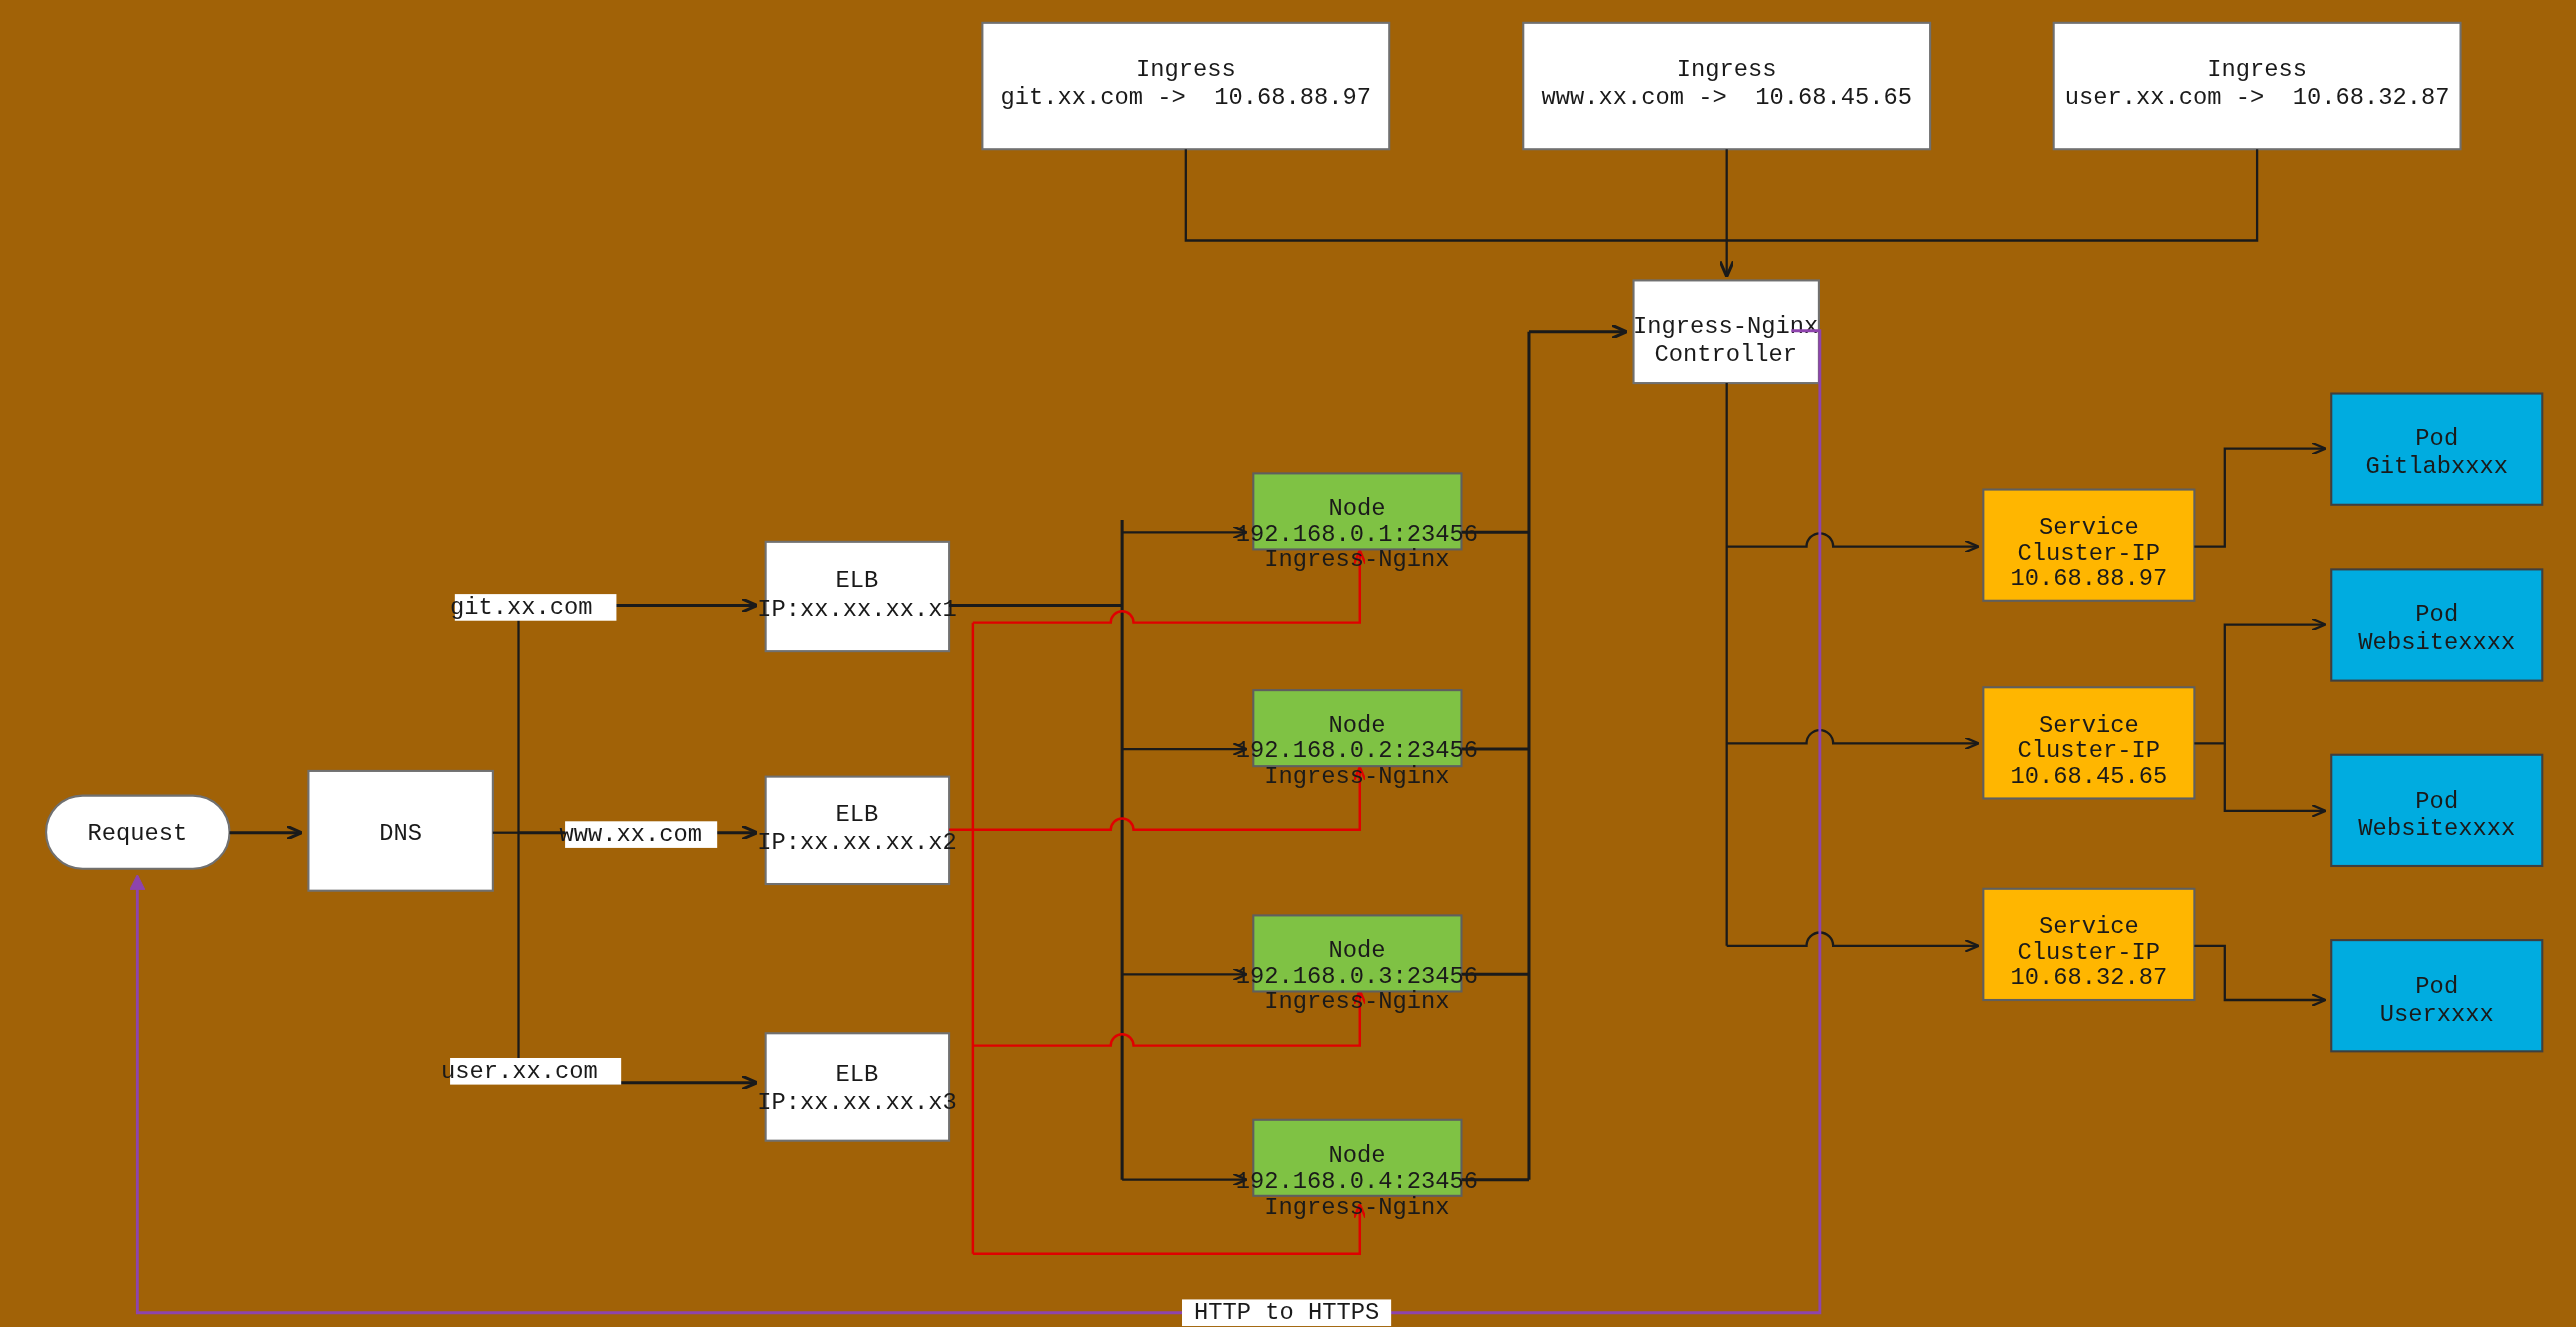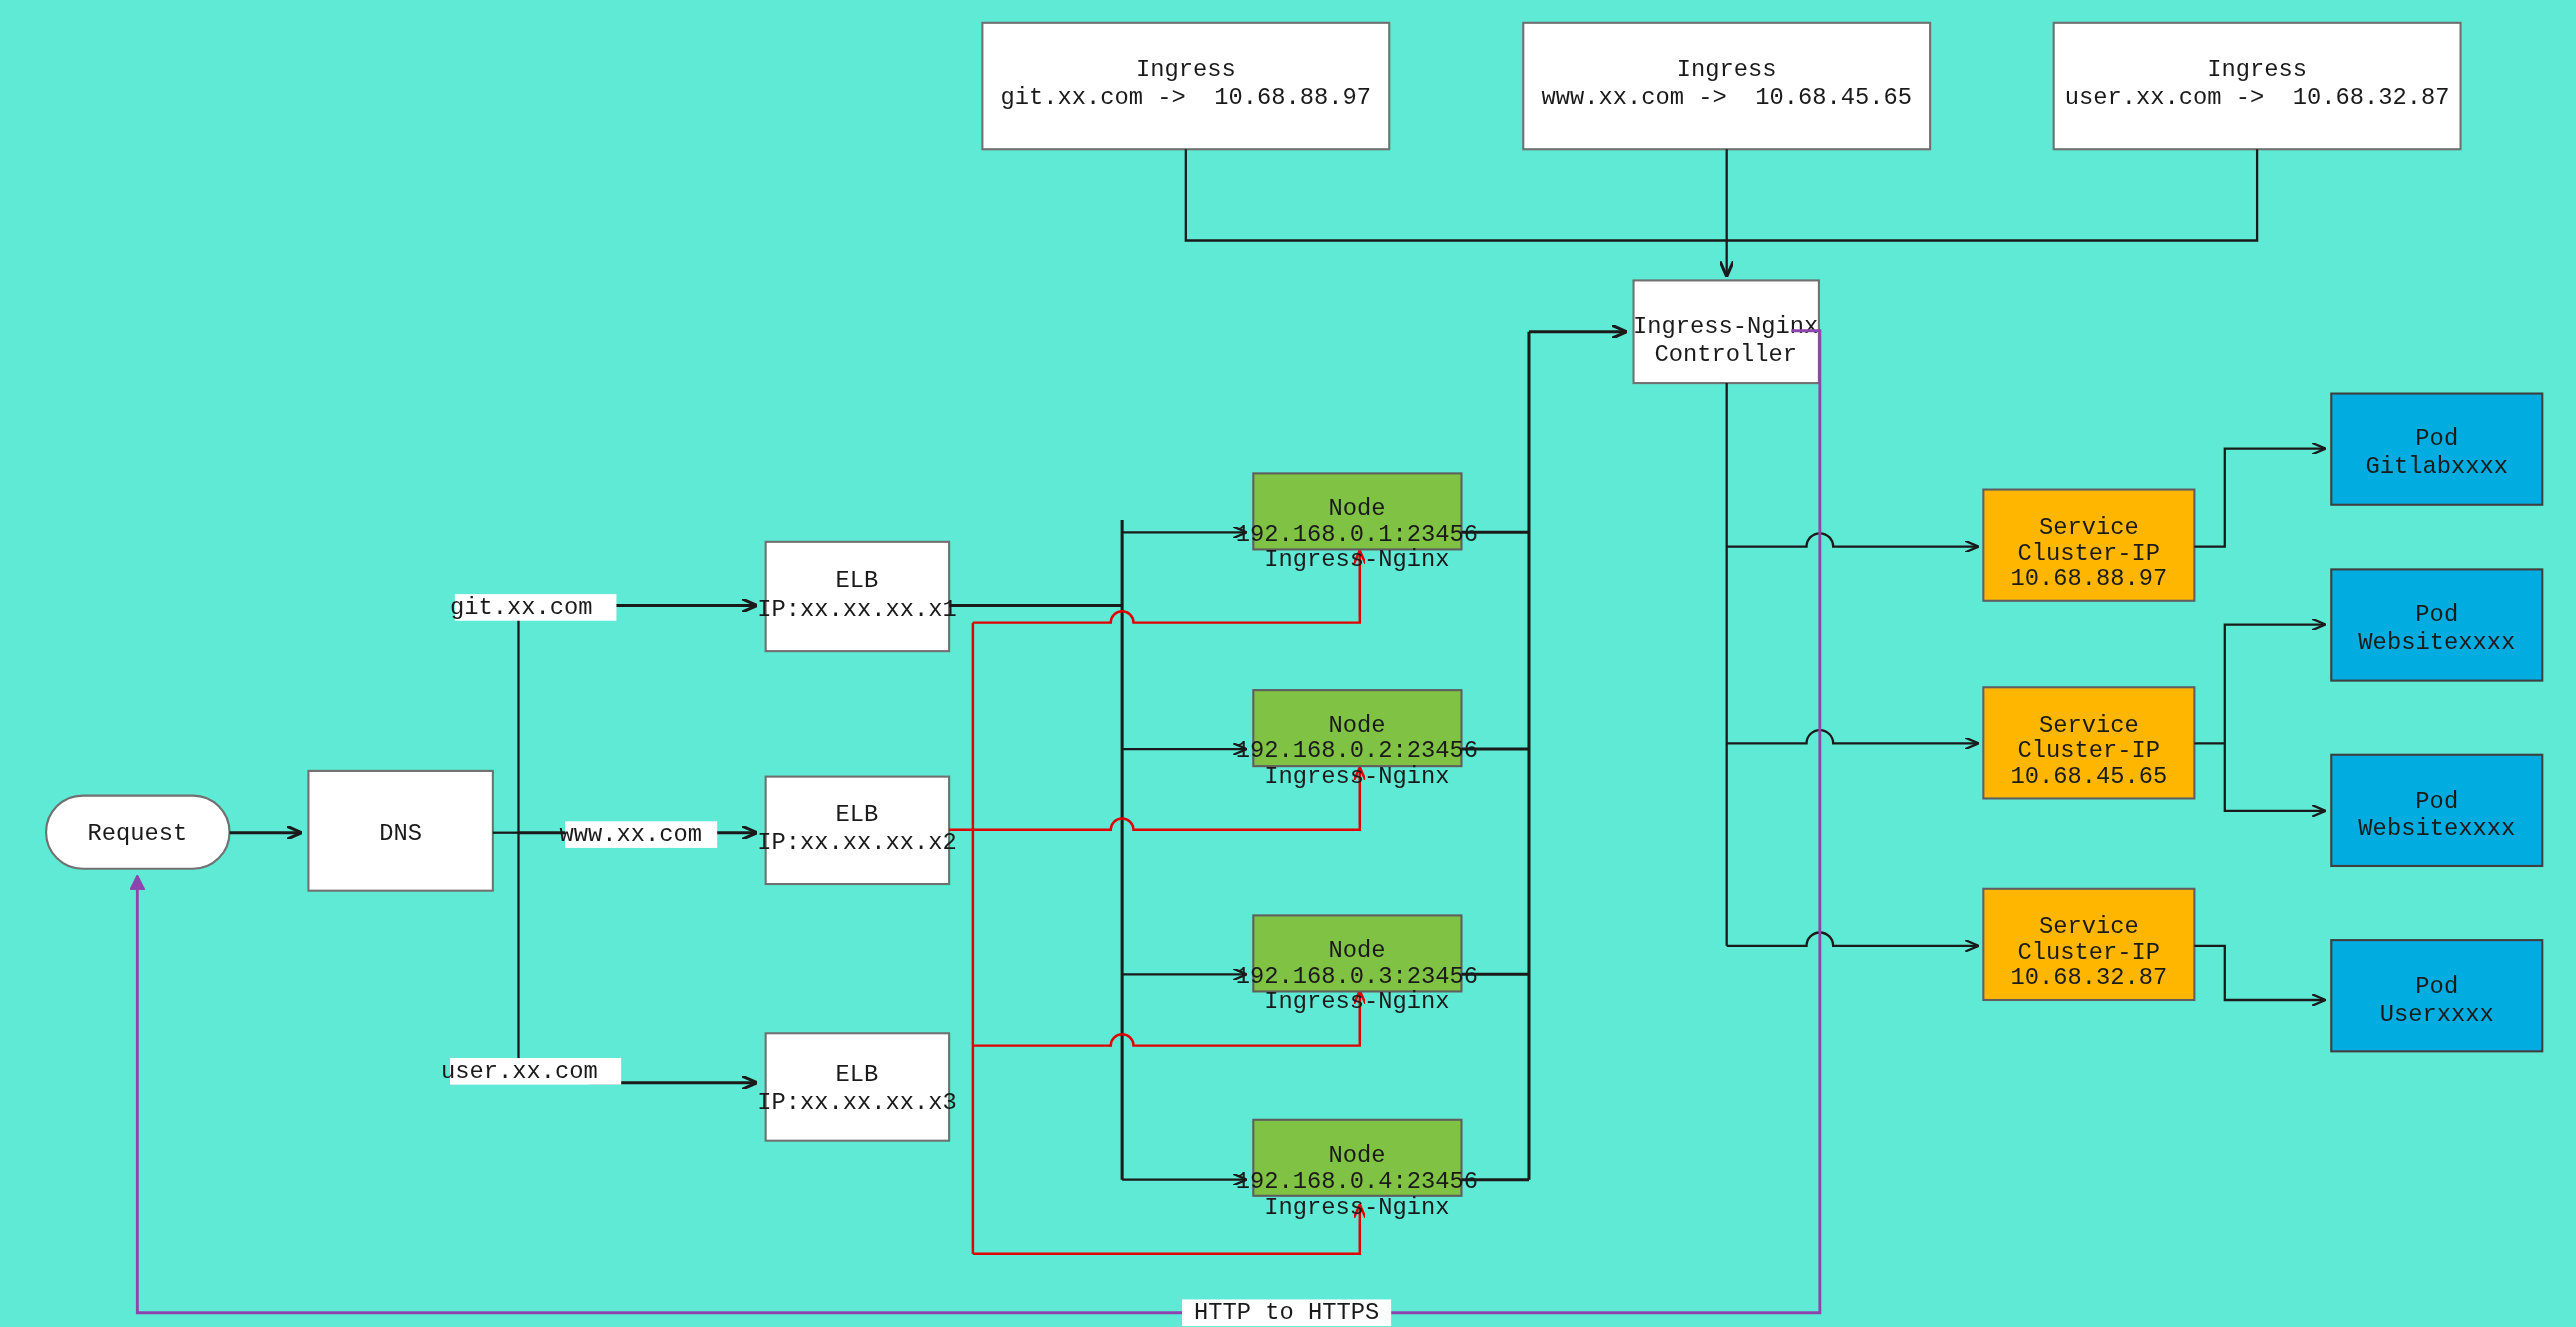--- a/index.html
+++ b/index.html
@@ -11,21 +11,21 @@
   body {
     width: 2576px;
     height: 1327px;
     overflow: hidden;
     font-family: "Liberation Mono", "DejaVu Sans Mono", monospace;
   }
   #diagram-root {
     position: relative;
     width: 2576px;
     height: 1327px;
-    background: #5eead4;
+    background: #a16207;
   }
   svg#diagram-svg {
     position: absolute;
     top: 0;
     left: 0;
     width: 2576px;
     height: 1327px;
     display: block;
   }
   .node-text {

